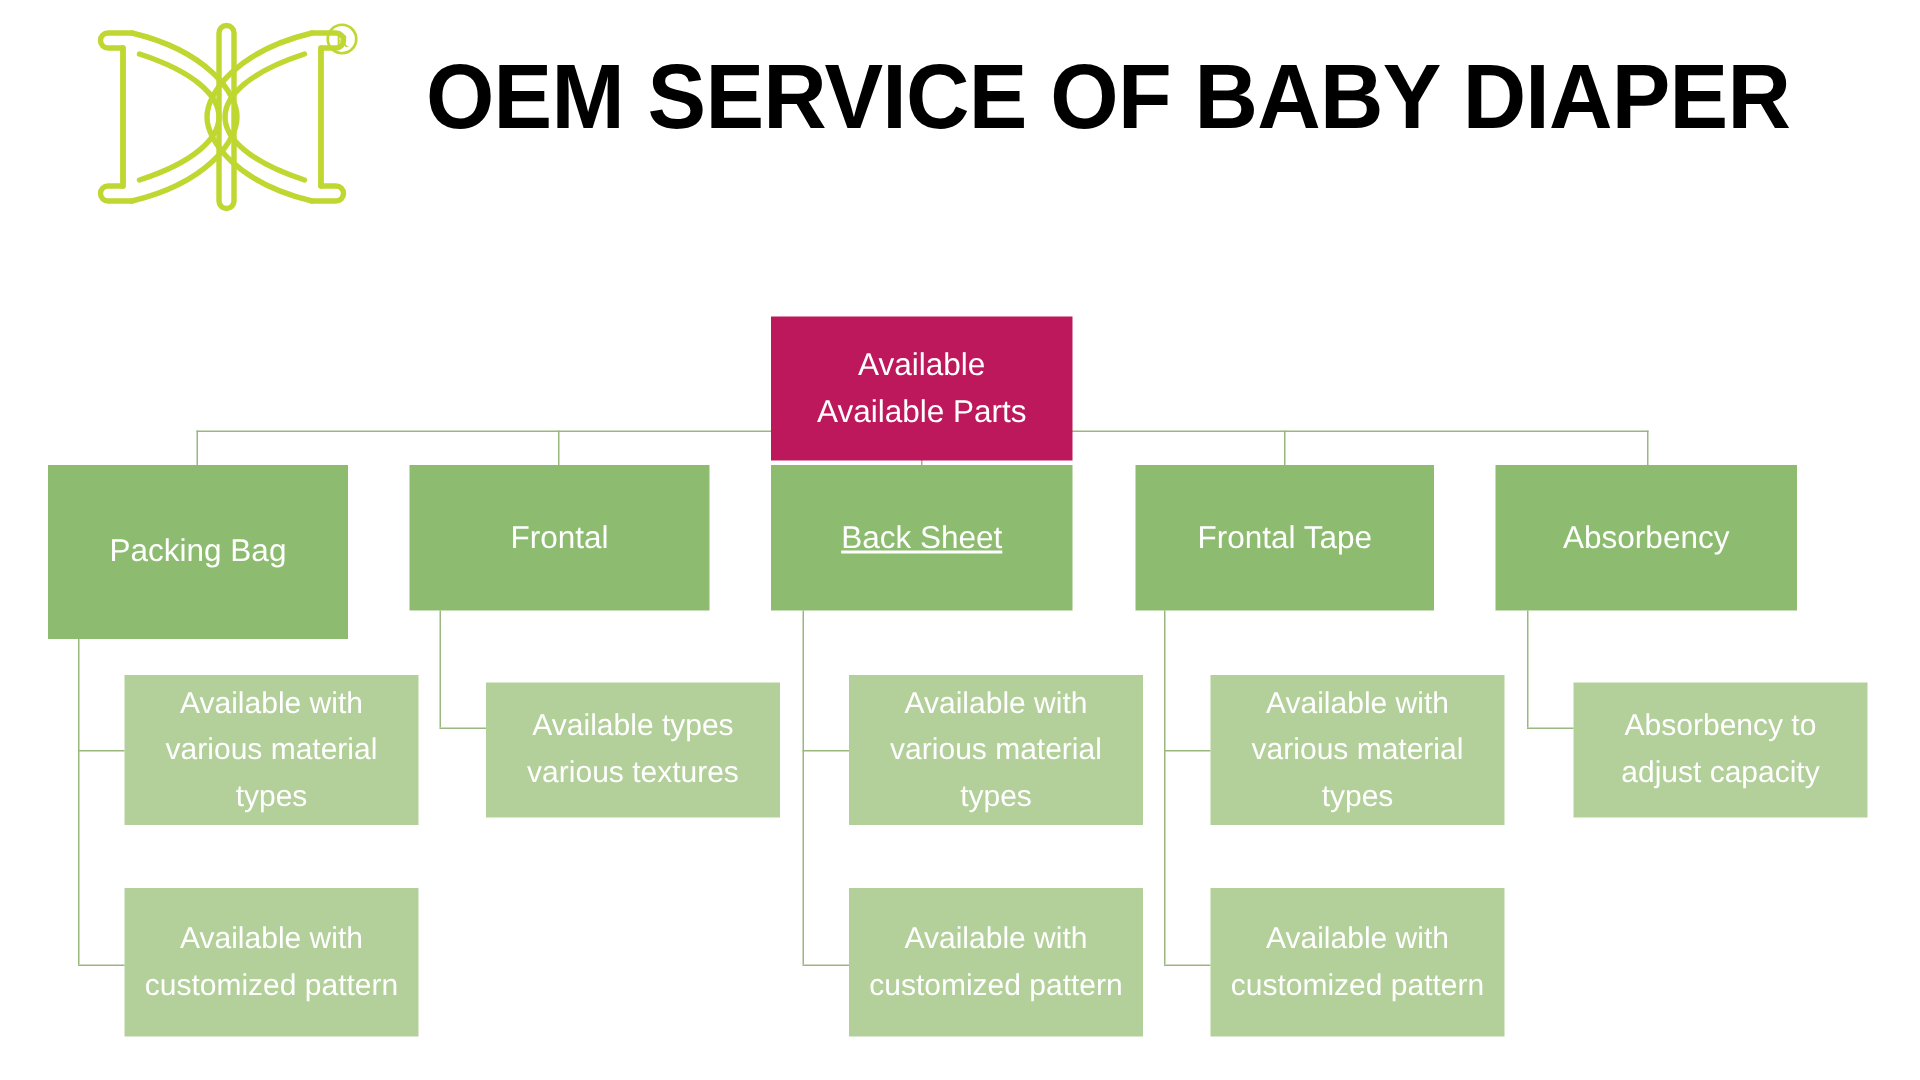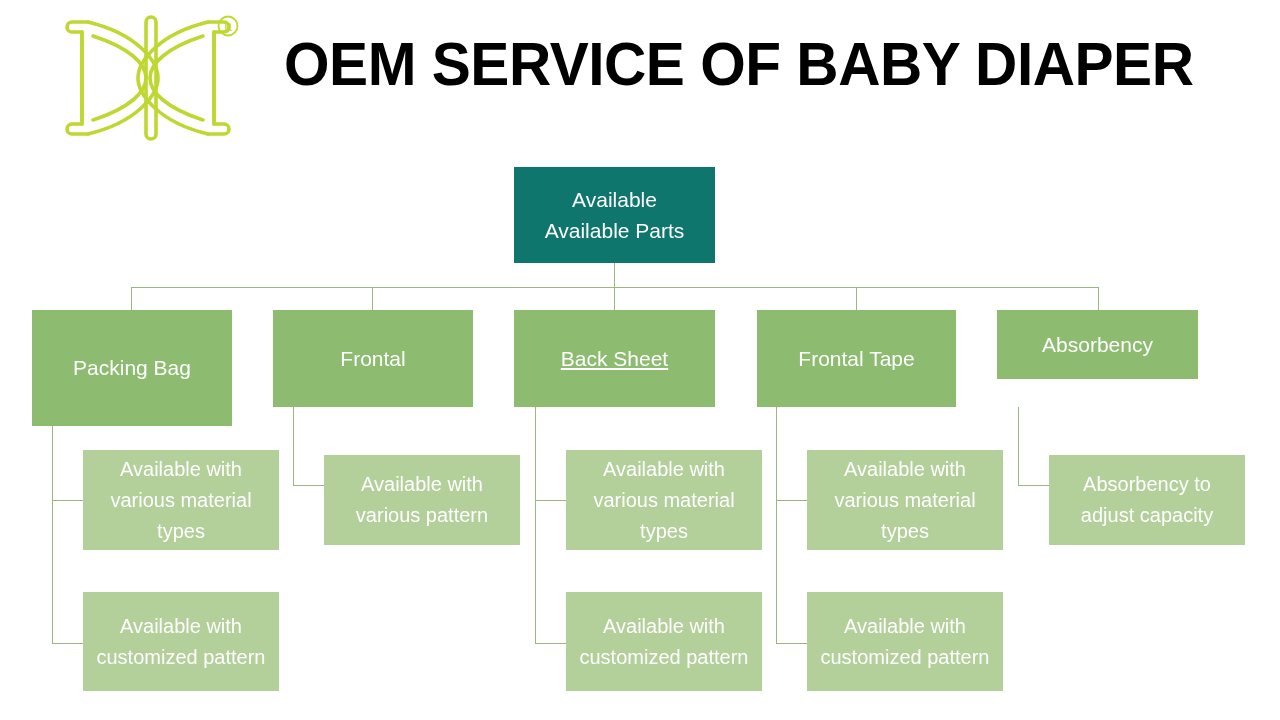--- a/index.html
+++ b/index.html
@@ -72,23 +72,24 @@
     color: #ffffff;
     font-family: "Liberation Sans", sans-serif;
   }
   .node .label {
     display: block;
     width: 100%;
     padding: 0 6px;
     box-sizing: border-box;
   }
   .node.root {
-    background: #0f766e;
+    background: #be185d;
     font-size: 21px;
     line-height: 31px;
+    margin-top: 44px;
   }
   .node.branch {
     background: #8DBC70;
     font-size: 21px;
     line-height: 28px;
   }
   .node.leaf {
     background: #B3CF9A;
     font-size: 20px;
     line-height: 31px;
@@ -171,33 +172,33 @@
   </div>
   <div class="node branch" style="left:273px; top:310px; width:200px; height:97px;">
     <span class="label">Frontal</span>
   </div>
   <div class="node branch" style="left:514px; top:310px; width:201px; height:97px;text-decoration:underline;">
     <span class="label">Back Sheet</span>
   </div>
   <div class="node branch" style="left:757px; top:310px; width:199px; height:97px;">
     <span class="label">Frontal Tape</span>
   </div>
-  <div class="node branch" style="left:997px; top:310px; width:201px; height:69px;">
+  <div class="node branch" style="left:997px; top:310px; width:201px; height:97px;">
     <span class="label">Absorbency</span>
   </div>
 
   <div class="node leaf" style="left:83px; top:450px; width:196px; height:100px;">
     <span class="label">Available with various material types</span>
   </div>
   <div class="node leaf" style="left:83px; top:592px; width:196px; height:99px;">
     <span class="label">Available with customized pattern</span>
   </div>
 
   <div class="node leaf" style="left:324px; top:455px; width:196px; height:90px;">
-    <span class="label">Available with various pattern</span>
+    <span class="label">Available types various textures</span>
   </div>
 
   <div class="node leaf" style="left:566px; top:450px; width:196px; height:100px;">
     <span class="label">Available with various material types</span>
   </div>
   <div class="node leaf" style="left:566px; top:592px; width:196px; height:99px;">
     <span class="label">Available with customized pattern</span>
   </div>
 
   <div class="node leaf" style="left:807px; top:450px; width:196px; height:100px;">

